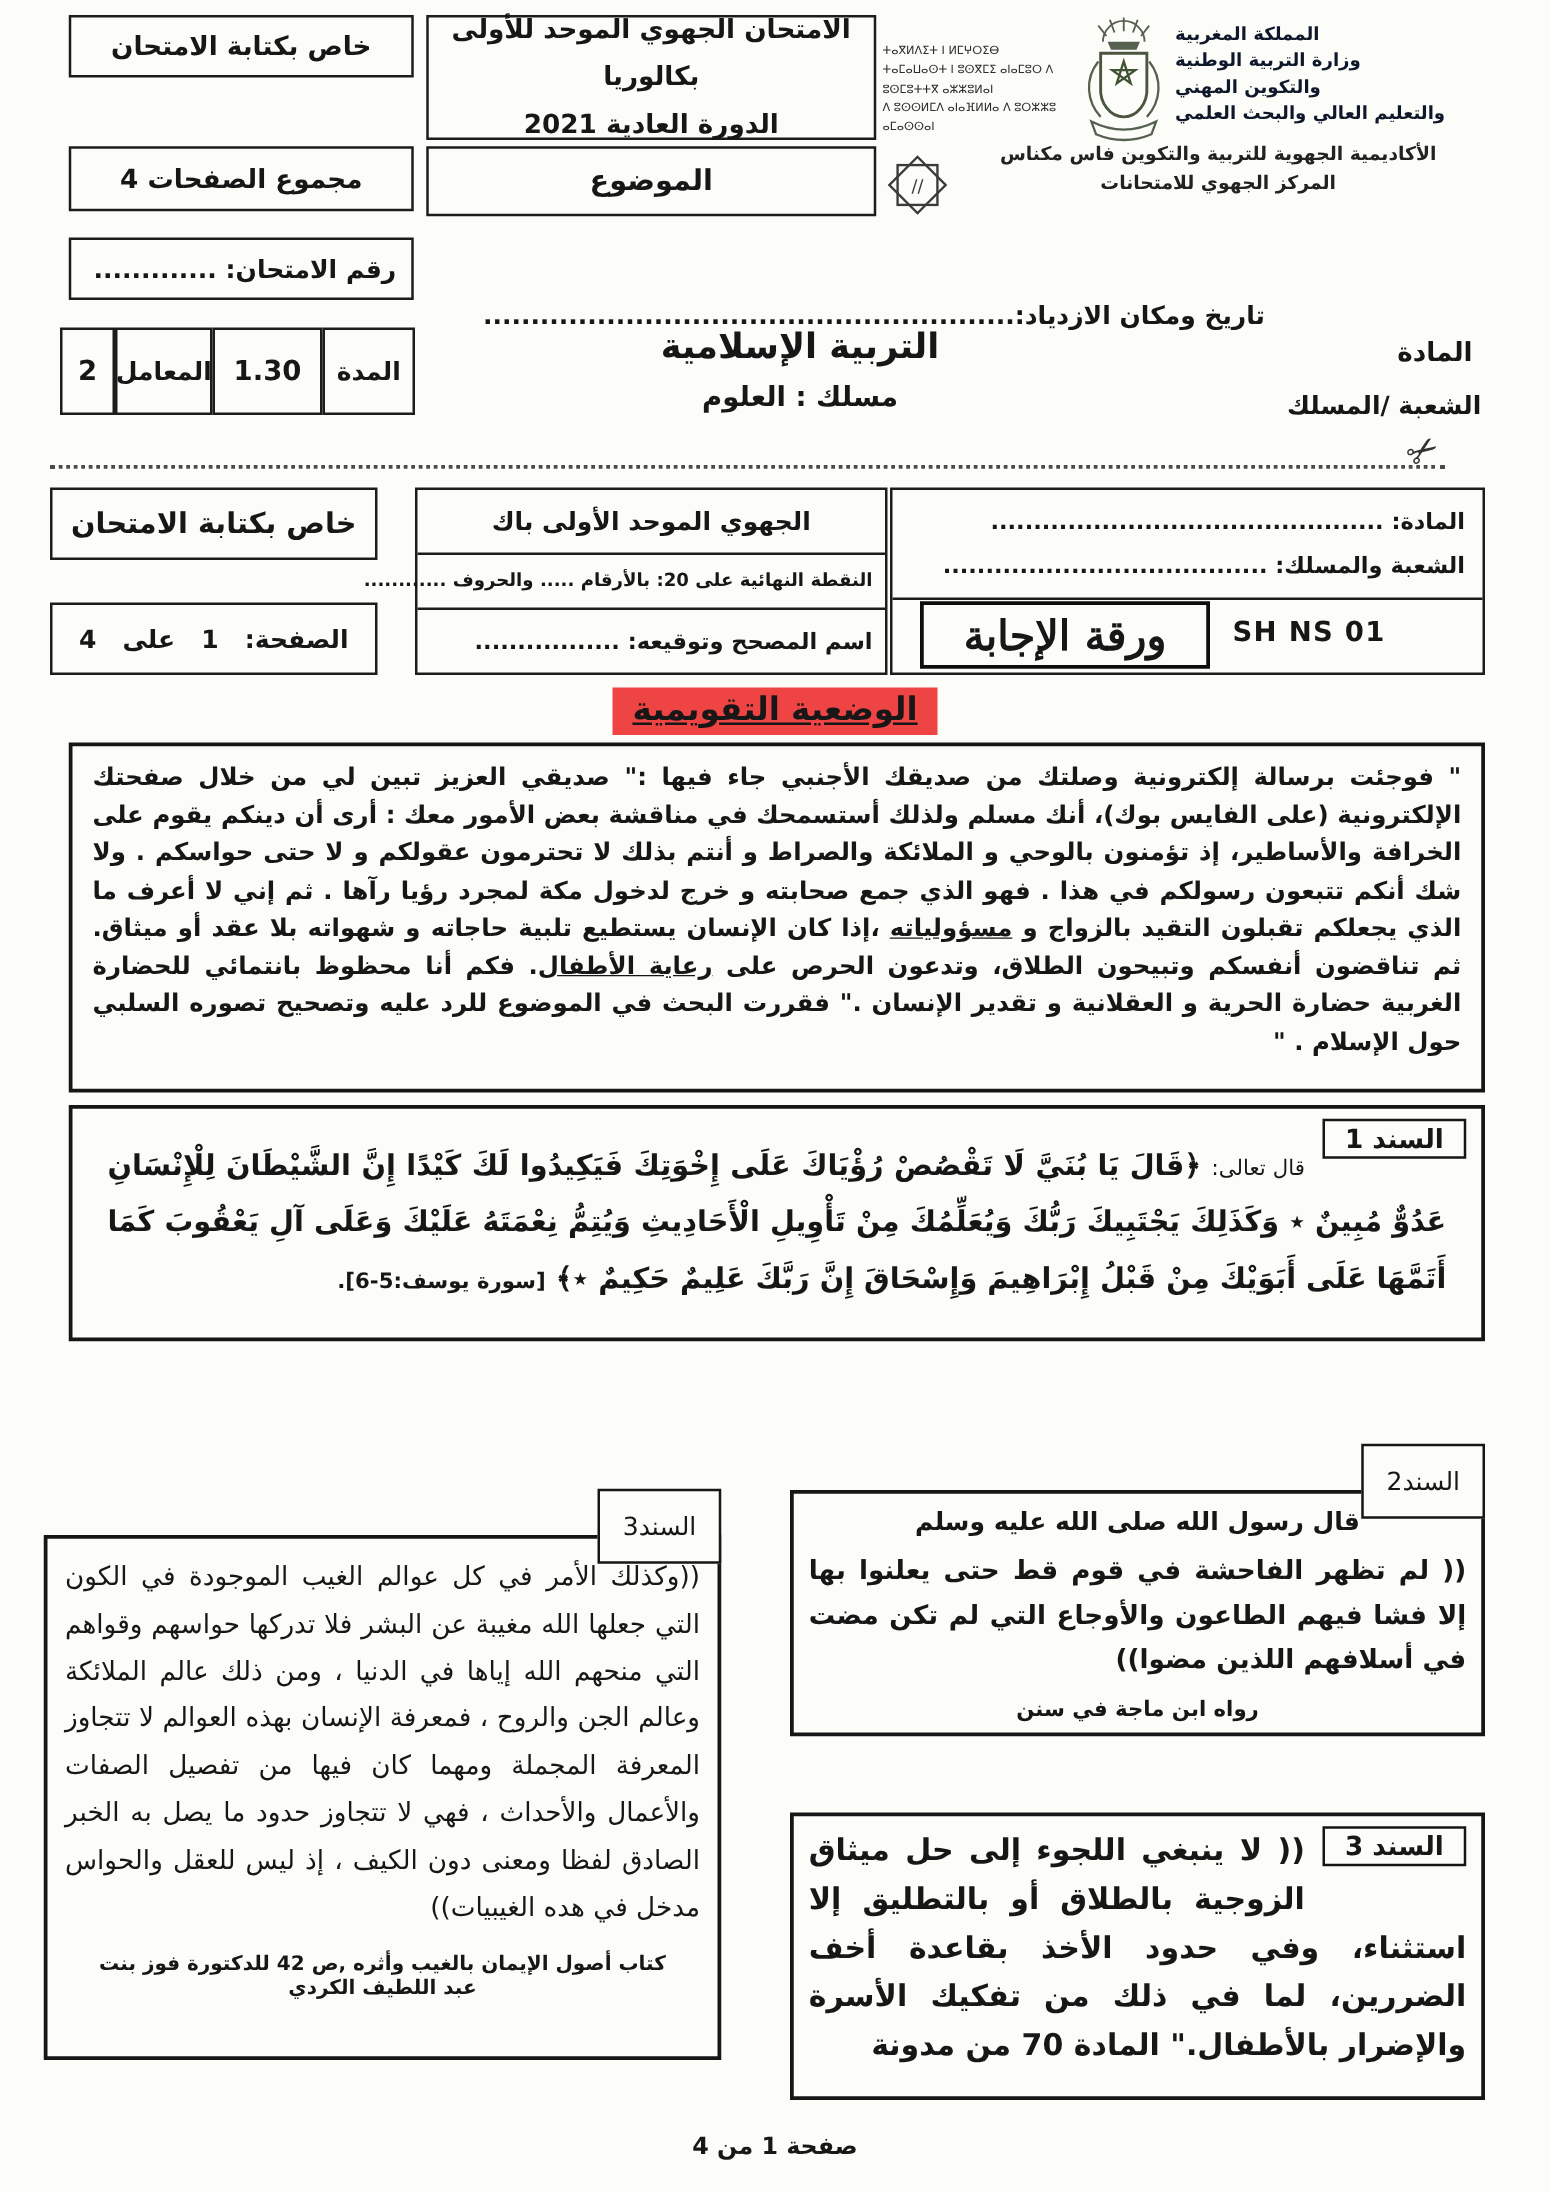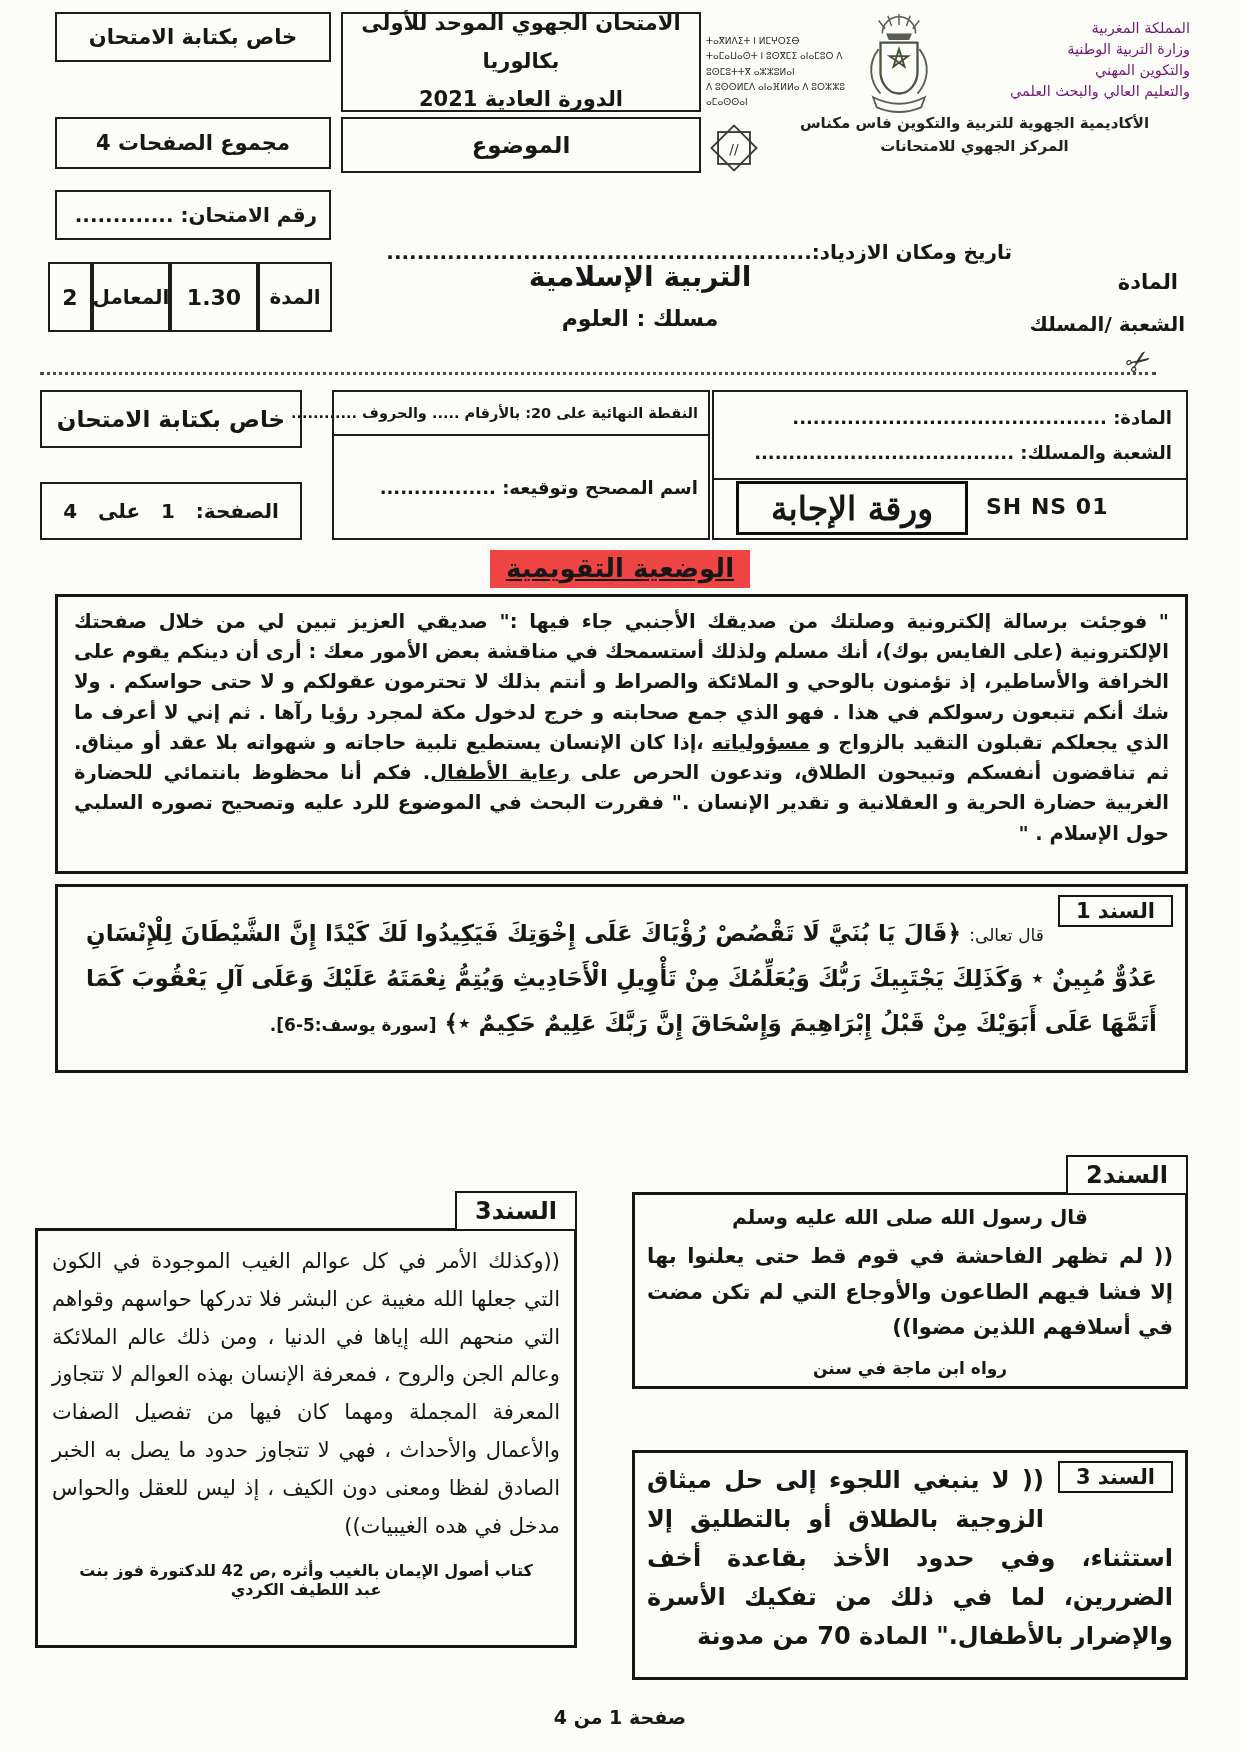--- a/index.html
+++ b/index.html
@@ -10,21 +10,21 @@
 
   
   .writer-box{left:55px;top:12px;width:276px;height:50px;font-size:21px;font-weight:bold}
   .pages-box{left:55px;top:117px;width:276px;height:52px;font-size:21px;font-weight:bold}
   .title-box{left:341px;top:12px;width:360px;height:100px;flex-direction:column;font-size:21px;font-weight:bold;line-height:1.8}
   .doctype-box{left:341px;top:117px;width:360px;height:56px;font-size:23px;font-weight:bold}
 
   .ministry{left:700px;top:10px;width:492px;height:176px}
   .tifinagh{position:absolute;left:6px;top:24px;width:152px;font-size:9px;line-height:1.7;text-align:left;color:#2d2d2d;direction:ltr}
   .emblem{position:absolute;left:162px;top:2px}
-  .min-ar{position:absolute;right:2px;top:8px;width:250px;text-align:right;font-size:14.5px;font-weight:normal;line-height:1.45;color:#701a75}
+  .min-ar{position:absolute;right:2px;top:8px;width:250px;text-align:left;font-size:14.5px;font-weight:bold;line-height:1.45;color:#0f172a}
   .min-ar2{position:absolute;right:0;top:102px;width:435px;text-align:center;font-size:15px;font-weight:bold;line-height:1.55;color:#222}
   .star{position:absolute;left:4px;top:108px}
 
   .name-field{right:228px;top:198px;font-size:20px;font-weight:bold;white-space:nowrap}
   .examno-box{left:55px;top:190px;width:276px;height:50px;font-size:20px;font-weight:bold;justify-content:flex-start;padding-right:12px}
   .birth-field{right:228px;top:240px;font-size:20px;font-weight:bold;white-space:nowrap}
 
   .lbl-madda{right:62px;top:270px;font-size:21px;font-weight:bold}
   .lbl-shuba{right:55px;top:312px;font-size:20px;font-weight:bold}
   .val-subject{left:380px;top:260px;width:520px;text-align:center;font-size:28px;font-weight:bold}
@@ -51,21 +51,21 @@
   .l2{left:40px;top:482px;width:262px;height:58px;font-size:20px;font-weight:bold;white-space:pre}
 
   .section-title-wrap{left:0;top:550px;width:100%;text-align:center}
   .section-title{display:inline-block;background:#ef4444;padding:3px 16px 5px;font-size:26px;font-weight:bold;text-decoration:underline}
 
   .situation{left:55px;top:594px;width:1133px;min-height:280px;border:3px solid #161616;padding:10px 16px;font-size:19.5px;font-weight:bold;line-height:1.55;text-align:justify}
   .situation u{text-decoration:underline}
 
   .sanad{position:absolute;border:3px solid #161616;padding:8px 12px;background:#fcfcf9}
   .corner-label{float:right;border:2px solid #161616;padding:2px 16px;margin:0 0 8px 14px;font-size:21px;font-weight:bold;background:#fcfcf9}
-  .top-label{position:absolute;top:-40px;right:-3px;border:2px solid #161616;padding:4px 18px;font-size:24px;font-weight:bold;background:#fcfcf9}
+  .top-label{position:absolute;top:-40px;right:-3px;border:2px solid #161616;padding:16px 18px;font-size:20px;font-weight:normal;background:#fcfcf9}
 
   .sanad1{left:55px;top:884px;width:1133px;min-height:152px}
   .verse{margin:16px;font-size:23px;font-weight:bold;line-height:1.95;text-align:justify}
   .verse-intro{font-size:17px;font-weight:normal}
   .verse-source{font-size:17px}
 
   .sanad2{left:632px;top:1192px;width:556px;min-height:196px}
   .sanad2 .intro{text-align:center;font-size:20px;font-weight:bold;margin:2px 0 10px}
   .sanad2 .txt{font-size:21px;font-weight:bold;line-height:1.7;text-align:justify;margin:0}
   .sanad2 .src{font-size:17px;font-weight:bold;text-align:center;margin:12px 0 0}
@@ -151,20 +151,21 @@
     <div class="r1-top">
       <div>المادة: ..............................................</div>
       <div>الشعبة والمسلك: ......................................</div>
     </div>
     <div class="r1-bottom">
       <div class="sheet-title-box">ورقة الإجابة</div>
       <div class="code">SH NS 01</div>
     </div>
   </div>
   <div class="abs m-box">
+    <div class="m-row1">الجهوي الموحد الأولى باك</div>
     <div class="m-row2">النقطة النهائية على 20: بالأرقام ..... والحروف ............</div>
     <div class="m-row3">اسم المصحح وتوقيعه: .................</div>
   </div>
   <div class="abs bx l1">خاص بكتابة الامتحان</div>
   <div class="abs bx l2">الصفحة:   1   على   4</div>
 
   <div class="abs section-title-wrap">
     <span class="section-title">الوضعية التقويمية</span>
   </div>
 

